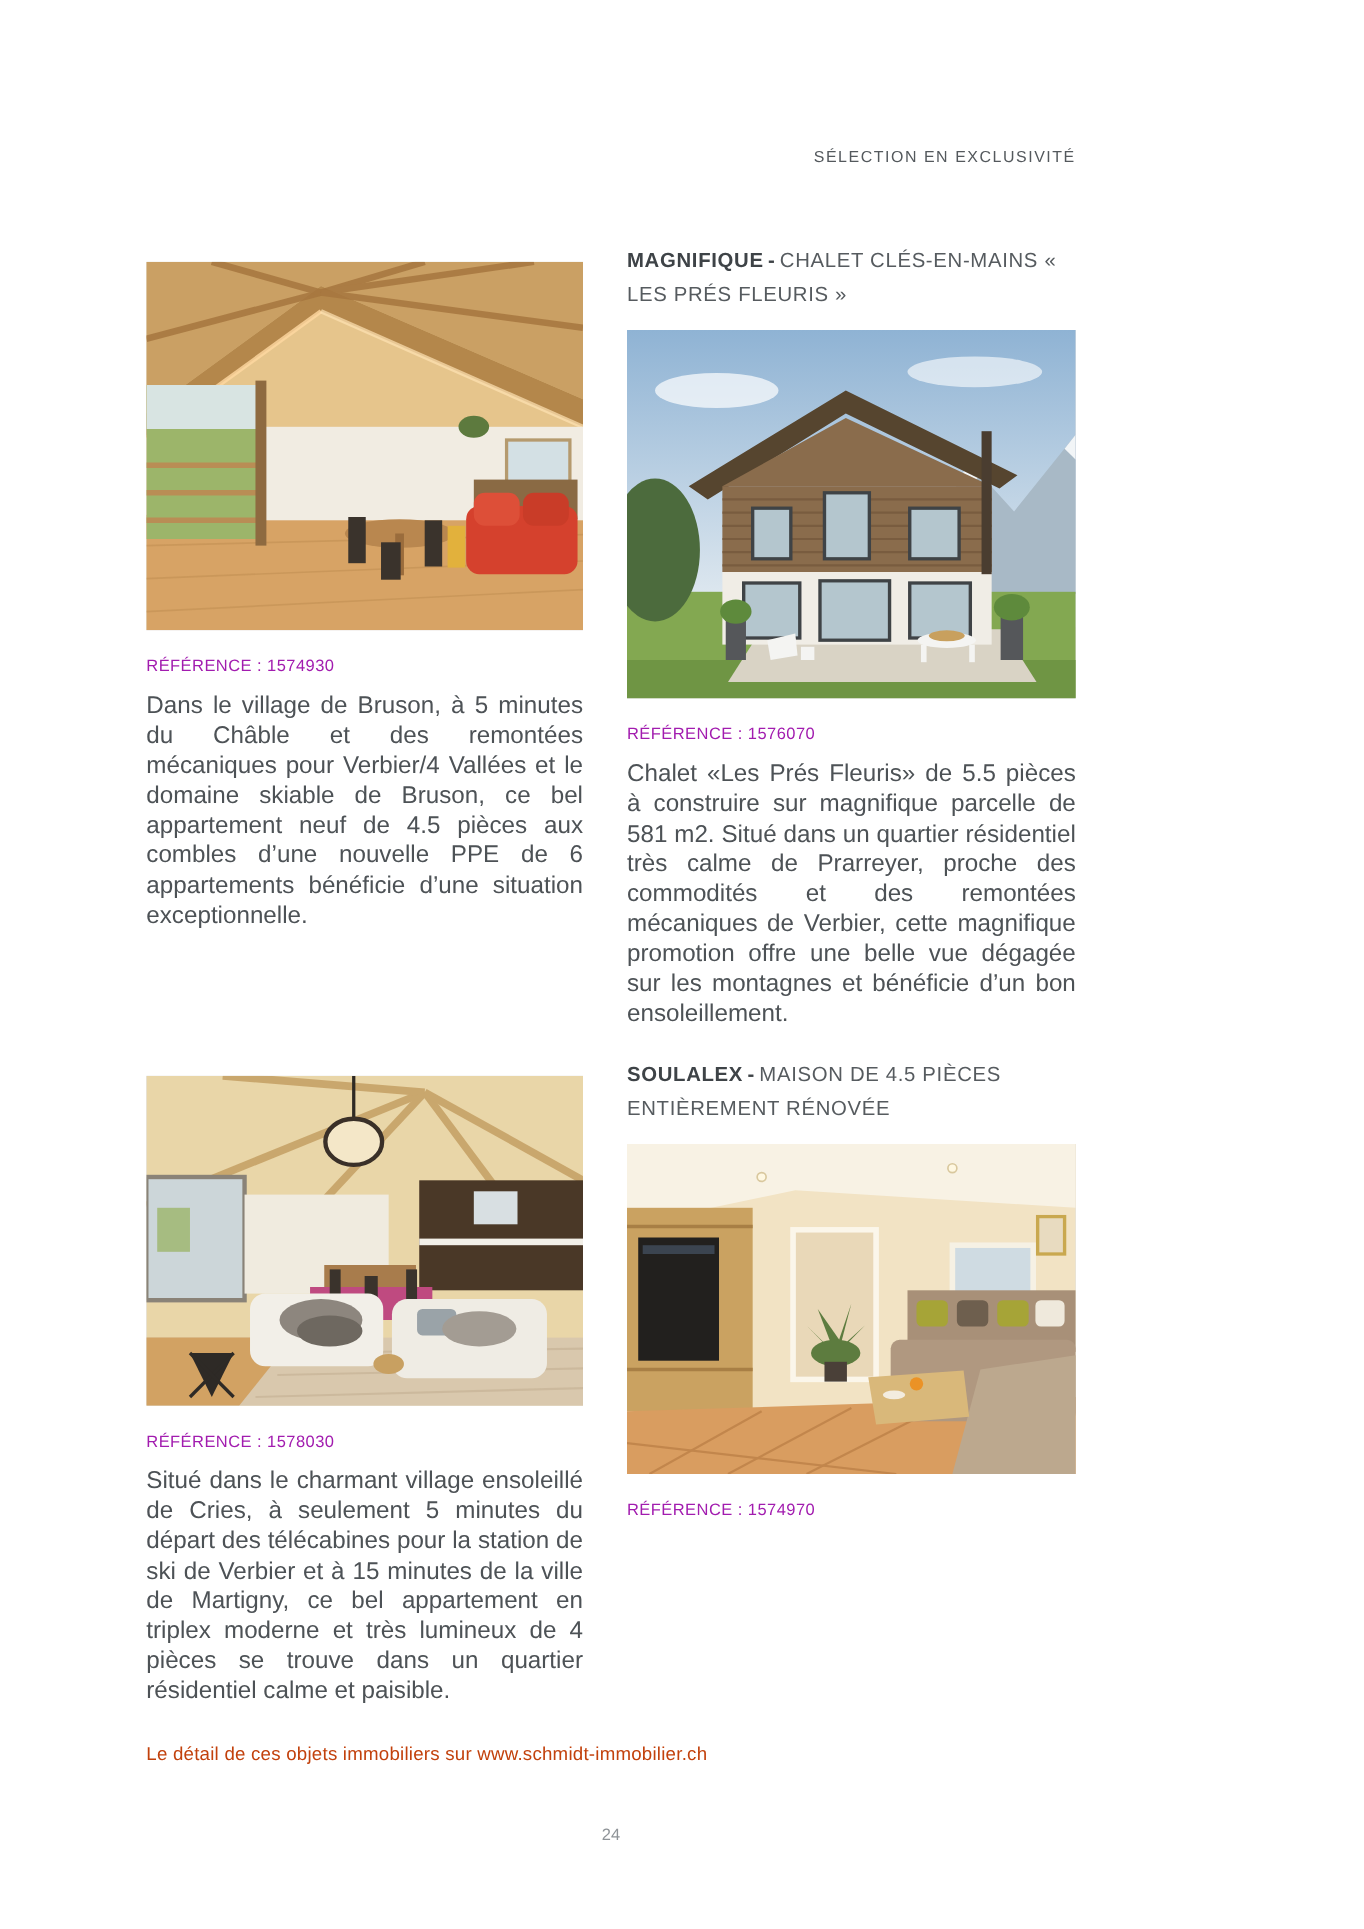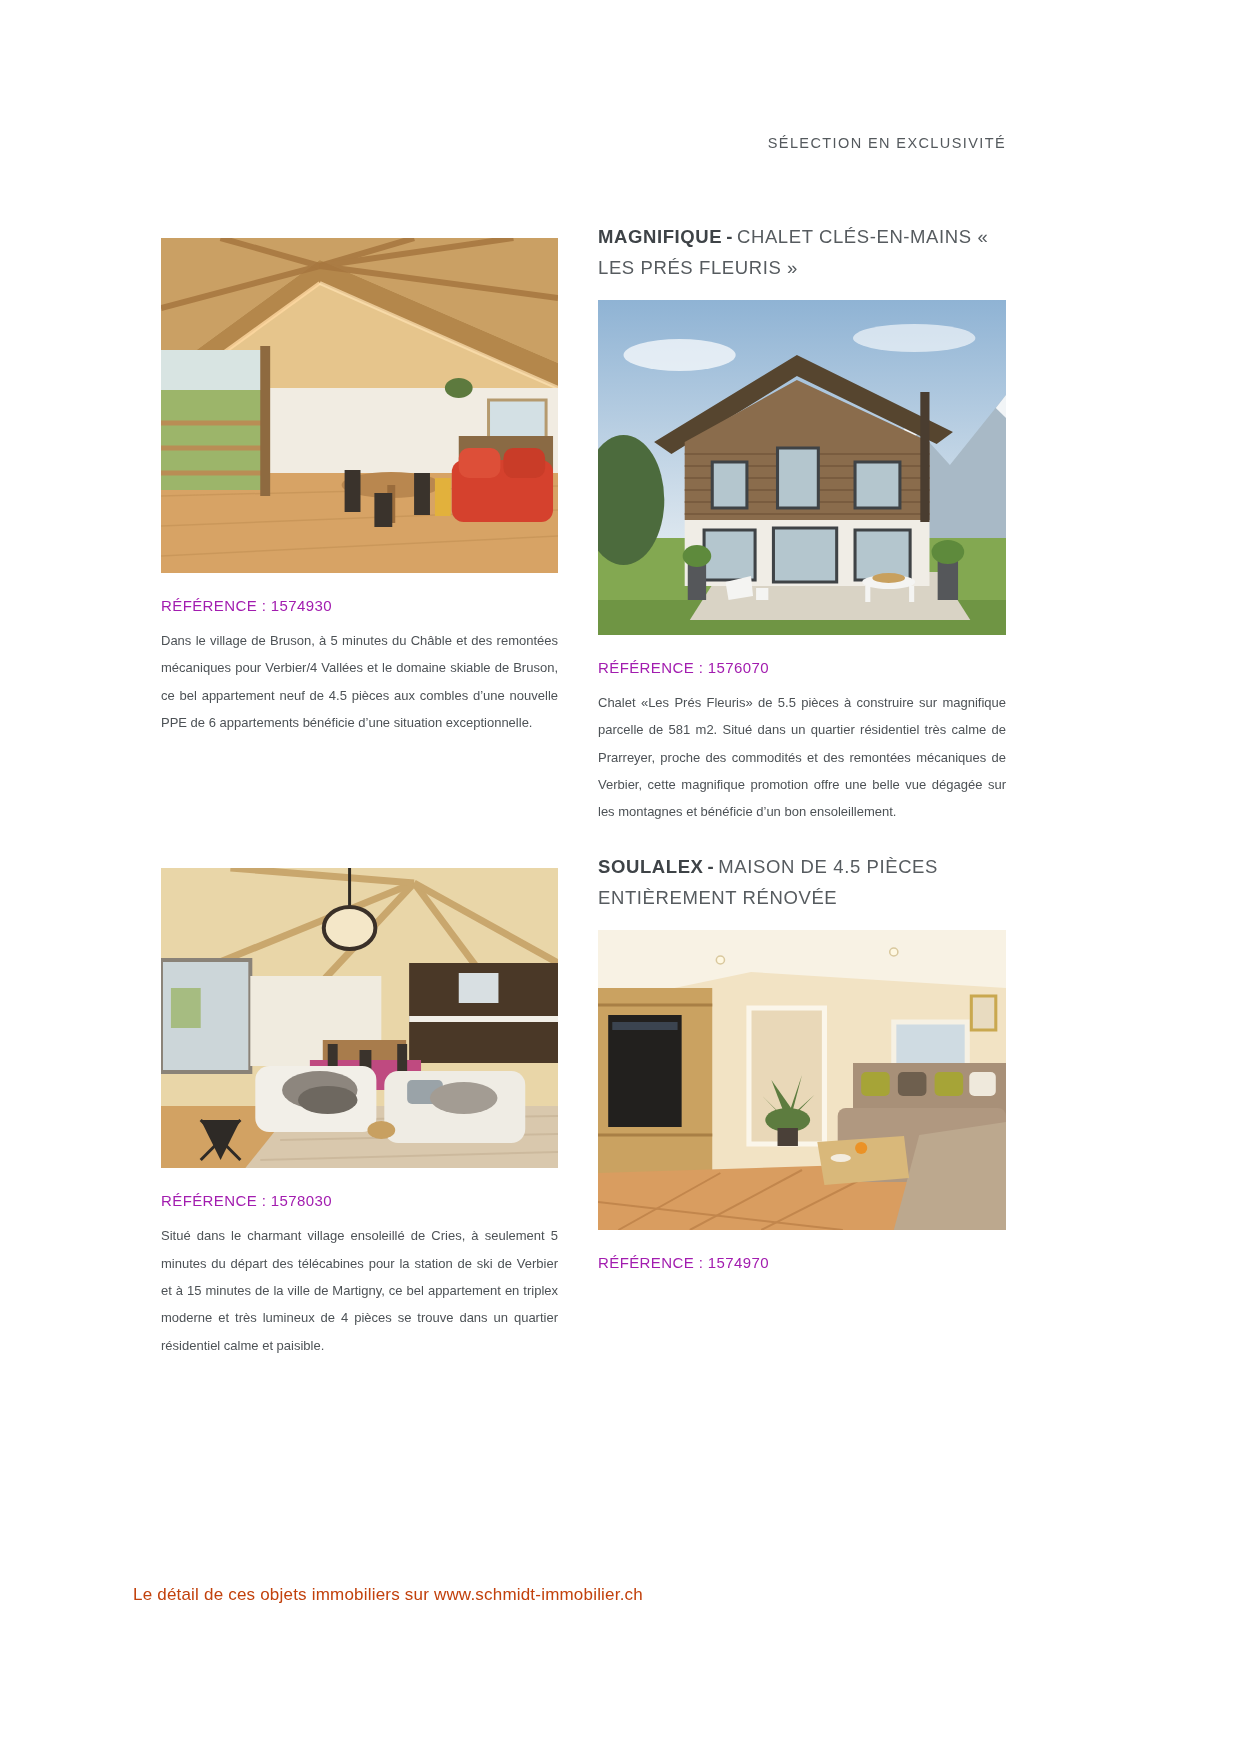--- a/index.html
+++ b/index.html
@@ -2,21 +2,21 @@
 <html lang="fr"><head>
 <meta charset="utf-8">
 <style>
   * { margin:0; padding:0; box-sizing:border-box; }
   html,body { background:#ffffff; }
   body { font-family:"Liberation Sans", sans-serif; }
   .page{
     position:relative; width:1240px; height:1754px; background:#ffffff;
     padding:135px 0 0 133px; overflow:hidden;
   }
-  .content{ width:845px;margin-left:28px; }
+  .content{ width:845px; }
   .header-line{
     text-align:right; font-size:14.5px; letter-spacing:1.4px;
     color:#54595d; font-weight:400;
   }
   .grid{
     margin-top:70px;
     display:grid; grid-template-columns:397px 408px; column-gap:40px; row-gap:26px;
   }
   .card{ display:flex; flex-direction:column; }
   .card-title{
@@ -26,21 +26,21 @@
   .card-title .loc{ color:#3e4347; font-weight:700; }
   .card-title .sep{ color:#3e4347; font-weight:700; padding:0 4px; }
   .photo{ margin-top:17px; width:100%; overflow:hidden; background:#ddd; }
   .photo.h1{ height:335px; }
   .photo.h2{ height:300px; }
   .photo svg{ display:block; width:100%; height:100%; }
   .reference{
     margin-top:24px; font-size:15px; letter-spacing:.4px; color:#a21caf;
   }
   .desc{
-    margin-top:13px; font-size:13px; line-height:27.3px; color:#4d5256;
+    margin-top:13px; font-size:22px; line-height:27.3px; color:#4d5256;
     text-align:justify; hyphens:auto; -webkit-hyphens:auto;
   }
   .footer-note{
     position:absolute; left:133px; top:1585px;
     font-size:17px; color:#c2410c; letter-spacing:.2px;
   }
   .page-number{
     position:absolute; left:133px; top:1660px; width:845px; text-align:center;
     font-size:15px; color:#8f9498;
   }
@@ -264,13 +264,14 @@
             <rect x="176" y="198" width="20" height="18" fill="#4a4038"></rect>
           </svg>
         </div>
         <div class="reference">RÉFÉRENCE : 1574970</div>
       </div>
 
     </div>
   </div>
 
   <div class="footer-note">Le détail de ces objets immobiliers sur www.schmidt-immobilier.ch</div>
+  <div class="page-number">24</div>
 </div>
 
 </body></html>

